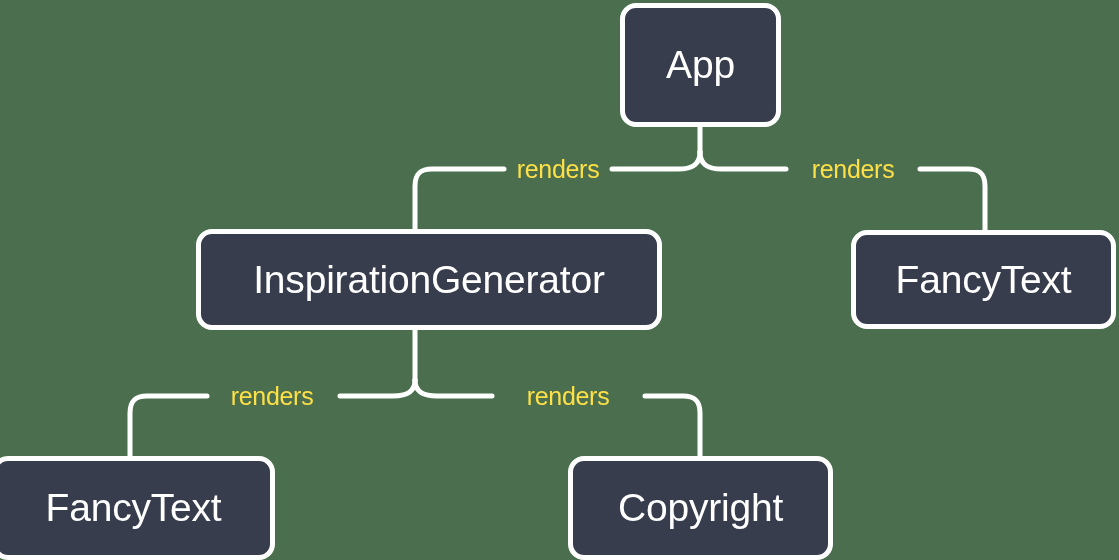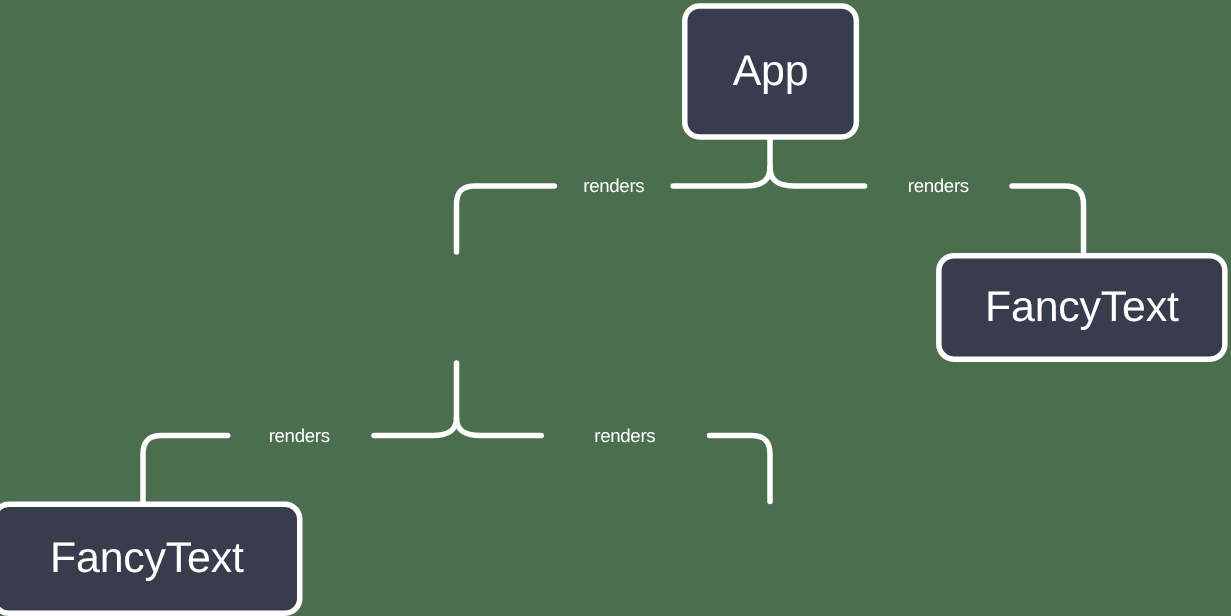--- a/index.html
+++ b/index.html
@@ -39,22 +39,22 @@
     align-items: center;
     justify-content: center;
     color: #ffffff;
     font-size: 39px;
     font-weight: 400;
     letter-spacing: -0.2px;
     white-space: nowrap;
   }
   .edge-label {
     position: absolute;
-    color: #ffffff;
-    font-size: 17px;
+    color: #fde047;
+    font-size: 25px;
     font-weight: 500;
     letter-spacing: -0.3px;
     white-space: nowrap;
     transform: translate(-50%, -50%);
     line-height: 1;
   }
 </style>
 </head>
 <body>
 
@@ -72,29 +72,35 @@
 
     <path class="edge-path" d="M 415 380 C 415 393, 405 396, 393 396 L 340 396 M 207 396 L 147 396 C 135 396, 130 401, 130 413 L 130 456"></path>
 
     <path class="edge-path" d="M 415 380 C 415 393, 425 396, 437 396 L 492 396 M 645 396 L 683 396 C 695 396, 700 401, 700 413 L 700 456"></path>
   </svg>
 
   <div class="node" style="left:620px; top:3px; width:161px; height:124px;">
     <span>App</span>
   </div>
 
+  <div class="node" style="left:196px; top:229px; width:466px; height:101px;">
+    <span>InspirationGenerator</span>
+  </div>
 
   <div class="node" style="left:851px; top:230px; width:265px; height:99px;">
     <span>FancyText</span>
   </div>
 
   <div class="node" style="left:-8px; top:456px; width:283px; height:104px;">
     <span>FancyText</span>
   </div>
 
+  <div class="node" style="left:568px; top:456px; width:265px; height:104px;">
+    <span>Copyright</span>
+  </div>
 
   <div class="edge-label" style="left:558px; top:169px;">renders</div>
 
   <div class="edge-label" style="left:853px; top:169px;">renders</div>
 
   <div class="edge-label" style="left:272px; top:396px;">renders</div>
 
   <div class="edge-label" style="left:568px; top:396px;">renders</div>
 
 </div>

